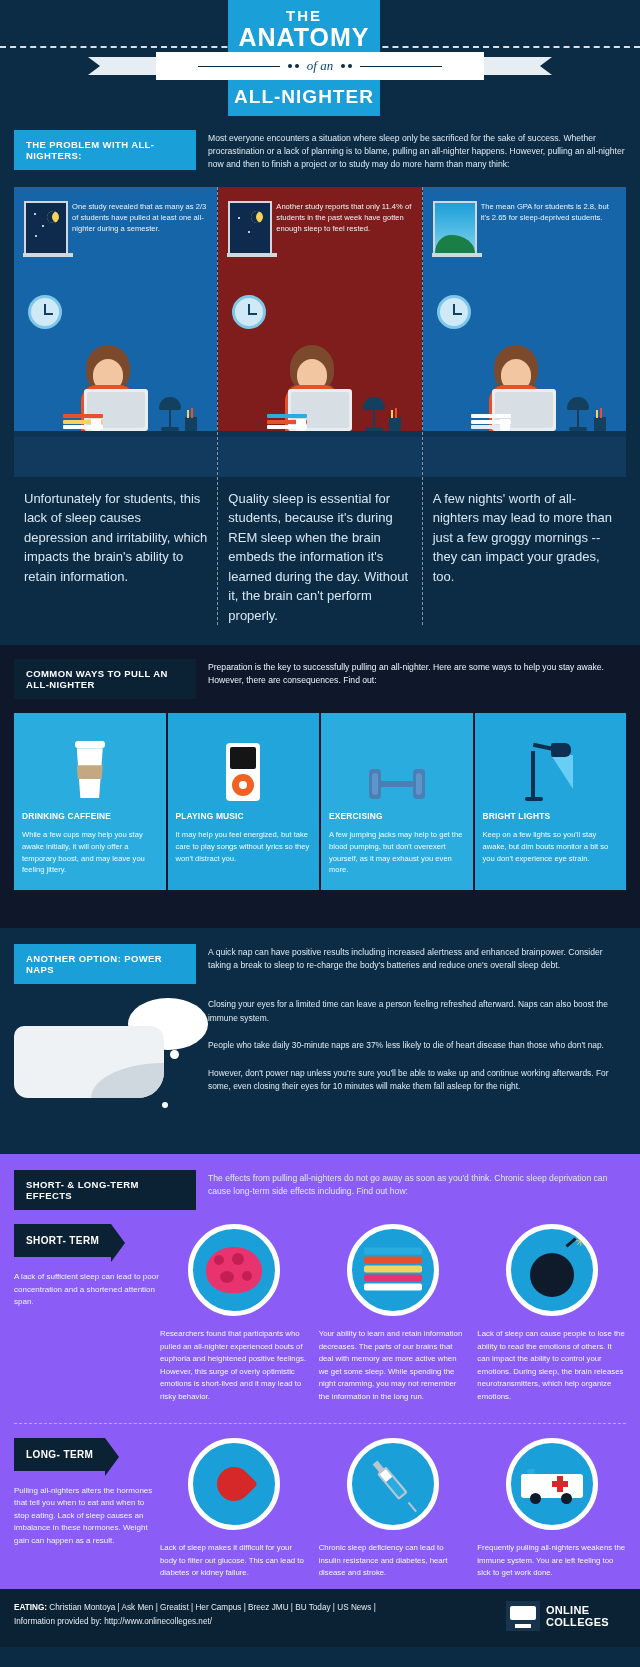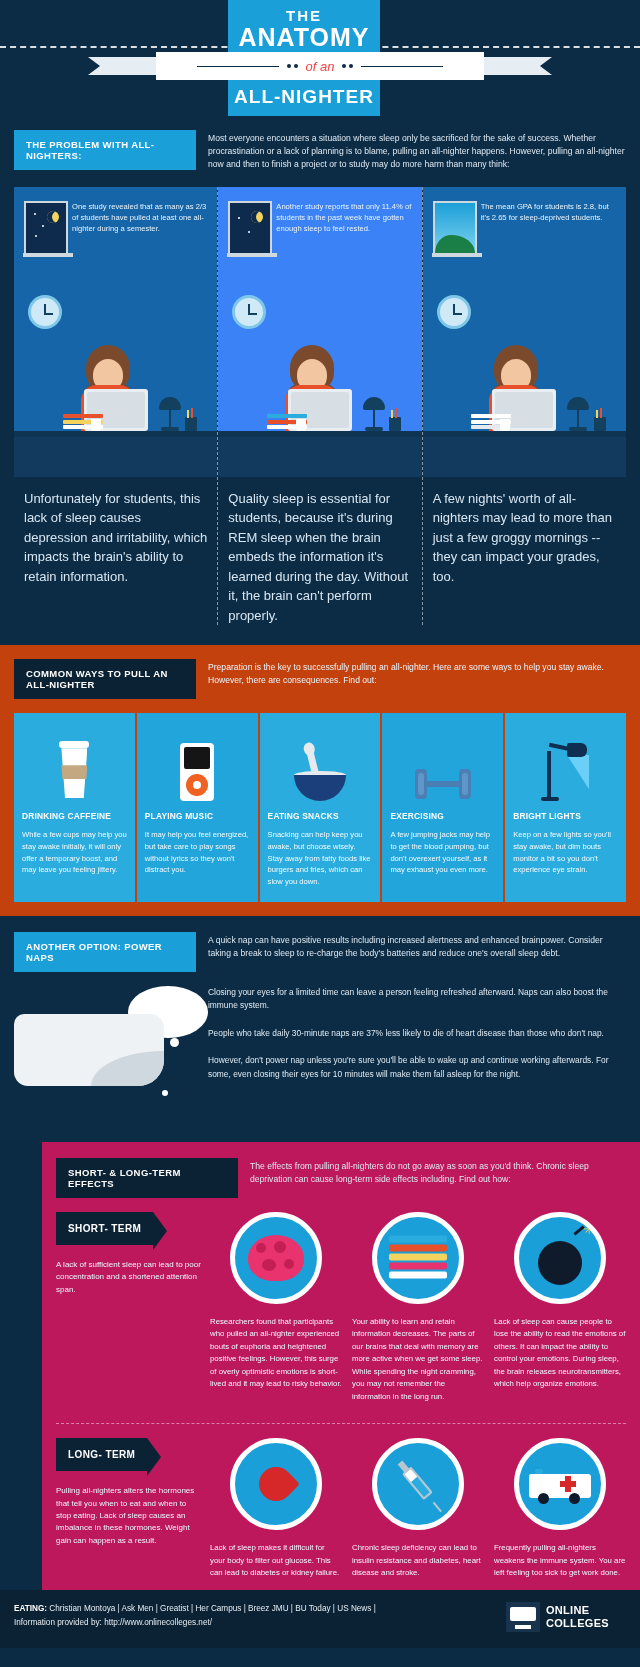--- a/index.html
+++ b/index.html
@@ -36,21 +36,21 @@
   }
   .ribbon {
     position: absolute; left: 88px; top: 52px; width: 464px; height: 28px;
   }
   .ribbon-mid {
     position: absolute; left: 68px; top: 0; width: 328px; height: 28px;
     background: #fff;
     display: flex; align-items: center; justify-content: center;
     gap: 8px;
   }
-  .ribbon-mid .ofan { color: #ef4444; font-family: Liberation Sans, sans-serif; font-style: italic; font-size: 13px; }
+  .ribbon-mid .ofan { color: #0c4a6e; font-family: Liberation Serif, serif; font-style: italic; font-size: 13px; }
   .ribbon-rule { width: 82px; height: 1px; background: #0c2c46; }
   .ribbon-dots { display:flex; gap:3px; align-items:center; }
   .ribbon-dots i { width:4px;height:4px;background:#0c2c46;border-radius:50%; display:block;}
   .ribbon-tail {
     position: absolute; top: 5px; width: 72px; height: 18px; background: #e6eef3;
   }
   .ribbon-tail.l { left: 0; clip-path: polygon(0 0, 100% 0, 100% 100%, 0 100%, 12px 50%); }
   .ribbon-tail.r { right: 0; clip-path: polygon(0 0, 100% 0, calc(100% - 12px) 50%, 100% 100%, 0 100%); }
   .allnighter-box {
     position: absolute; left: 228px; top: 80px; width: 152px;
@@ -68,21 +68,21 @@
   .row-intro { display: flex; align-items: flex-start; padding: 0 14px; gap: 12px; }
   .tagwrap { flex: 0 0 182px; }
   .intro-text { font-size: 8.6px; line-height: 1.5; color: #dfeaf2; padding-top: 2px; }
 
   .three { display: flex; margin: 16px 14px 0 14px; }
   .col { flex: 1; position: relative; }
   .col .panel-top {
     background: #1565a8; height: 290px; position: relative; overflow: hidden;
   }
   .col:nth-child(2) .panel-top { background: #1b74ba; }
-  .col:nth-child(3) .panel-top { background: #3b82f6; }
+  .col:nth-child(3) .panel-top { background: #7f1d1d; }
   .col-divider { width: 0; border-left: 1px dashed rgba(255,255,255,.5); }
   .fact {
     display: flex; gap: 4px; padding: 14px 10px 0 10px;
   }
   .fact p { font-size: 7.6px; line-height: 1.45; color: #eaf4fb; }
   .win {
     flex: 0 0 44px; height: 54px; background: #0e2a4d; border: 2px solid #cfd8de; position: relative;
   }
   .win .moon { position:absolute; right:7px; top:8px; width:12px;height:12px;border-radius:50%;
     background: #f4d35e; box-shadow: 5px 0 0 0 #0e2a4d inset; }
@@ -129,21 +129,21 @@
   .lamp .base { position:absolute; right:2px; bottom:0; width:18px;height:4px;background:#14405f;border-radius:2px; }
   .cup { position:absolute; left:38%; bottom:46px; width:10px;height:12px;background:#fff;border-radius:0 0 3px 3px; z-index:5;}
   .pencils { position:absolute; right:10%; bottom:46px; width:12px;height:14px;background:#14405f;border-radius:1px; z-index:5;}
   .pencils:before{content:"";position:absolute;left:2px;top:-7px;width:2px;height:8px;background:#f4d35e;}
   .pencils:after{content:"";position:absolute;left:6px;top:-9px;width:2px;height:10px;background:#e8502b;}
 
   .col .panel-bot { padding: 12px 10px 0 10px; }
   .col .panel-bot p { font-size: 13px; line-height: 1.5; color: #d7e6f1; }
 
   
-  .sec2 { background: #c2410c; padding: 14px 0 14px 0; }
+  .sec2 { background: #0f172a; padding: 14px 0 38px 0; }
   .sec2 .intro-text { color: #eaf7ff; }
   .five { display: flex; margin: 14px 14px 0 14px; gap: 2px; }
   .fcol { flex: 1; background: #2bacdf; padding: 14px 8px 14px 8px; }
   .fcol:nth-child(even) { background: #22a5db; }
   .fcol h4 { font-size: 8.4px; letter-spacing: .2px; margin-top: 10px; }
   .fcol p { font-size: 7.6px; line-height: 1.55; margin-top: 8px; color: #f2fbff; }
   .icon-box { height: 74px; display: flex; align-items: flex-end; justify-content: center; }
 
   
   .coffee { position: relative; width: 32px; height: 60px; }
@@ -189,30 +189,30 @@
   .bubble { position:absolute; right:-14px; top:0; width:80px;height:52px;background:#fff;border-radius:50%; }
   .bubble .z1{position:absolute;right:10px;top:6px;font-size:20px;}
   .bubble .z2{position:absolute;right:30px;top:16px;font-size:14px;}
   .bubble .z3{position:absolute;right:46px;top:26px;font-size:10px;}
   .dot1{position:absolute;left:156px;top:52px;width:9px;height:9px;background:#fff;border-radius:50%;}
   .dot2{position:absolute;left:148px;top:104px;width:6px;height:6px;background:#fff;border-radius:50%;}
   .naps-text p { font-size: 8.4px; line-height: 1.6; color: #dfeaf2; margin-bottom: 14px; }
   .row-intro.naps .tagwrap { flex: 0 0 182px; }
 
   
-  .sec4 { background: #be185d; padding: 16px 0 10px 0; margin-left: 42px; }
+  .sec4 { background: #8b5cf6; padding: 16px 0 10px 0; }
   .arrowtag {
     background: #0b2134; color: #fff; font-size: 10px; font-weight: bold; letter-spacing: .4px;
     padding: 11px 12px; display: inline-block; position: relative;
   }
   .arrowtag:after {
     content: ""; position: absolute; right: -14px; top: 0; border-top: 19px solid transparent;
     border-bottom: 19px solid transparent; border-left: 14px solid #0b2134;
   }
-  .effects-row { display: flex; padding: 14px 14px 0 14px; gap: 8px; }
+  .effects-row { display: flex; padding: 14px 14px 0 14px; }
   .eff-left { flex: 0 0 146px; }
   .eff-left .lead { font-size: 8px; line-height: 1.55; margin-top: 14px; color: #eaf7ff; }
   .eff-cols { flex: 1; display: flex; gap: 10px; }
   .eff { flex: 1; text-align: left; }
   .circle {
     width: 92px; height: 92px; border-radius: 50%; background: #1b9fd8;
     border: 5px solid #fff; margin: 0 auto 12px auto; position: relative; overflow: hidden;
   }
   .eff p { font-size: 7.8px; line-height: 1.6; color: #f0faff; }
   
@@ -454,31 +454,20 @@
           <div class="ipod">
               <span class="scr"></span>
               <span class="wheel"></span>
             </div>
         </div>
         <h4>PLAYING MUSIC</h4>
         <p>It may help you feel energized, but take care to play songs without lyrics so they won't distract you.</p>
       </div>
       <div class="fcol">
         <div class="icon-box">
-          <div class="bowl">
-              <span class="spoon"></span>
-              <span class="m"></span>
-              <span class="b"></span>
-            </div>
-        </div>
-        <h4>EATING SNACKS</h4>
-        <p>Snacking can help keep you awake, but choose wisely. Stay away from fatty foods like burgers and fries, which can slow you down.</p>
-      </div>
-      <div class="fcol">
-        <div class="icon-box">
           <div class="dumb">
               <span class="w1"></span>
               <span class="bar"></span>
               <span class="w2"></span>
             </div>
         </div>
         <h4>EXERCISING</h4>
         <p>A few jumping jacks may help to get the blood pumping, but don't overexert yourself, as it may exhaust you even more.</p>
       </div>
       <div class="fcol">

